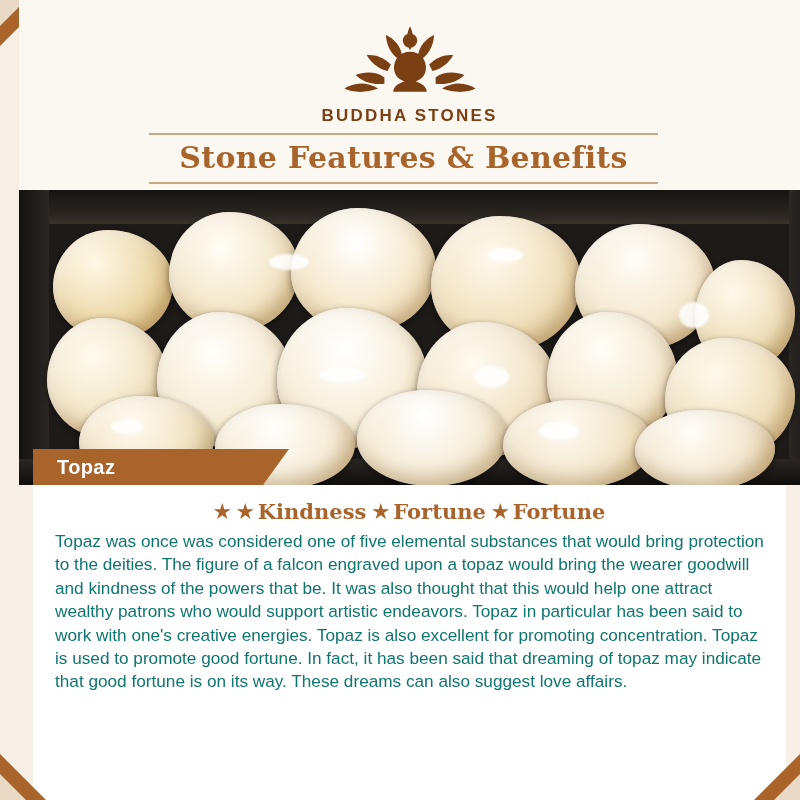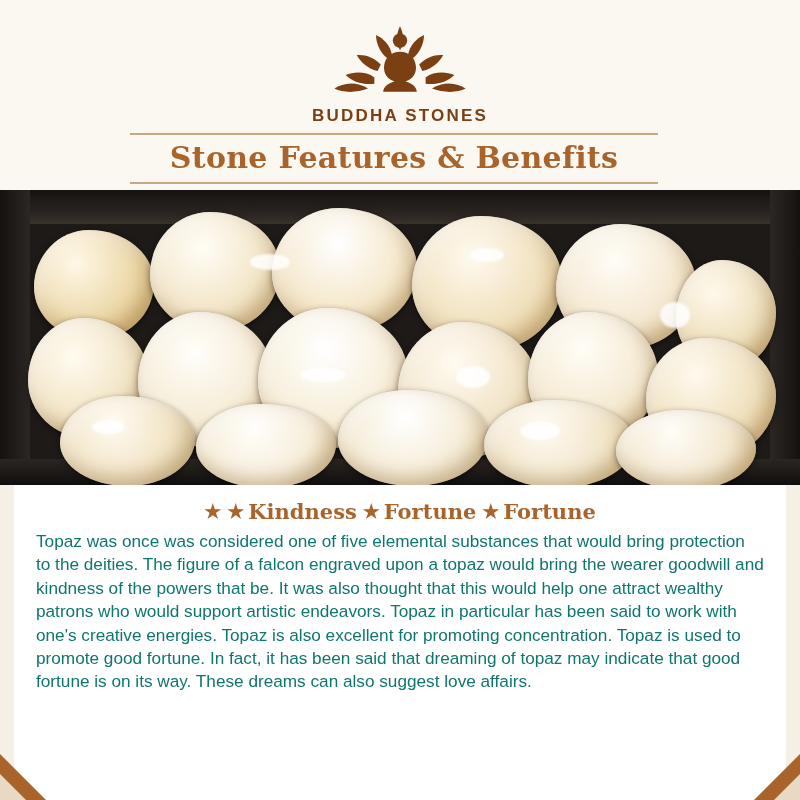--- a/index.html
+++ b/index.html
@@ -6,20 +6,21 @@
   html, body {
     width: 800px; height: 800px;
     font-family: "Liberation Sans", sans-serif;
     background: #f6efe6;
     overflow: hidden;
   }
   .page {
     position: relative;
     width: 800px; height: 800px;
     background: #f6efe6;
+    padding-left: 19px;
   }
 
   
   .corner {
     position: absolute;
     width: 0; height: 0;
     z-index: 5;
   }
   .corner-tl {
     top: 0; left: 0;
@@ -272,20 +273,23 @@
 
       <div class="glint" style="left:250px; top:64px; width:40px; height:16px;"></div>
       <div class="glint" style="left:470px; top:58px; width:34px; height:14px;"></div>
       <div class="glint" style="left:660px; top:112px; width:30px; height:26px;"></div>
       <div class="glint" style="left:300px; top:178px; width:46px; height:14px;"></div>
       <div class="glint" style="left:456px; top:176px; width:34px; height:22px;"></div>
       <div class="glint" style="left:520px; top:232px; width:40px; height:18px;"></div>
       <div class="glint" style="left:92px; top:230px; width:32px; height:14px;"></div>
     </div>
 
+    <div class="name-tab">
+      <span class="name">Topaz</span>
+    </div>
   </div>
 
   <div class="body-wrap">
     <div class="keywords">
       <span class="kw">
         <span class="star">★</span>
       </span>
       <span class="kw">
         <span class="star">★</span>
         <span>Kindness</span>

